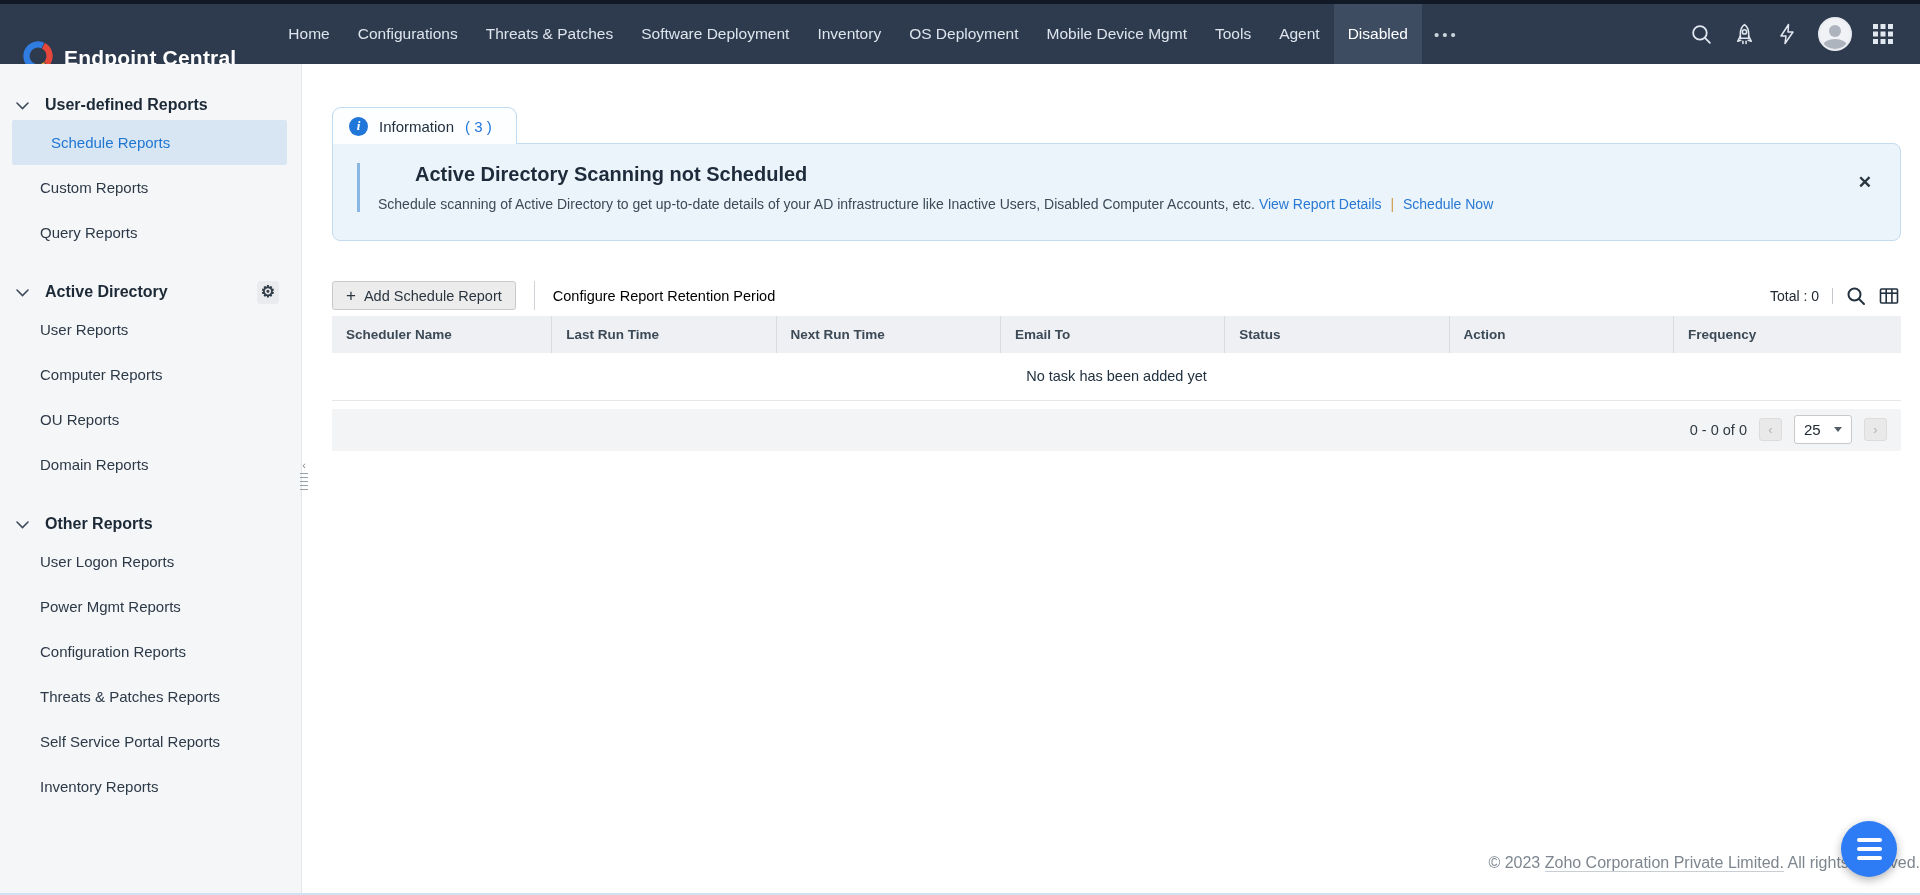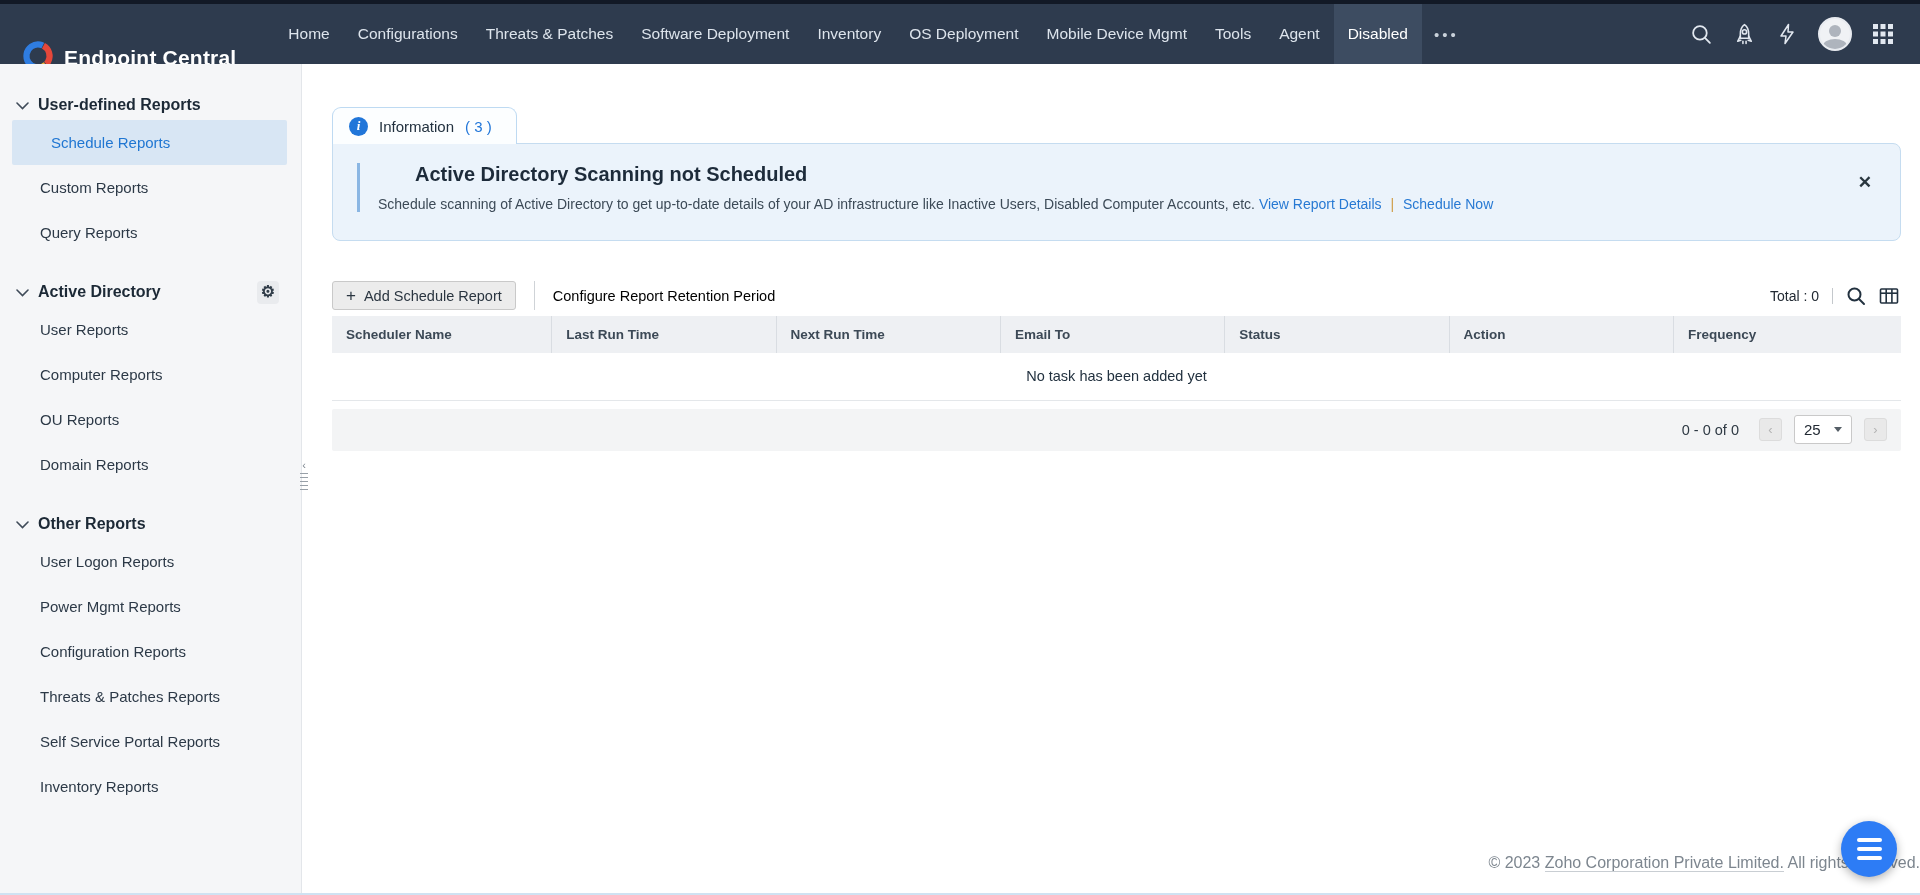--- a/index.html
+++ b/index.html
@@ -20,21 +20,21 @@
   .menu-more { display:flex; align-items:center; padding:0 12px; color:#c9d1da; font-size:15px; letter-spacing:3px; cursor:pointer; }
   .nav-right { margin-left:auto; display:flex; align-items:center; gap:20px; padding-right:26px; }
   .nav-icon { cursor:pointer; display:flex; align-items:center; }
   .avatar { width:34px; height:34px; border-radius:50%; background:#f0f2f5; position:relative; overflow:hidden; cursor:pointer; border:2px solid #e8ebf0; }
   .avatar .head { position:absolute; top:6px; left:50%; transform:translateX(-50%); width:12px; height:12px; border-radius:50%; background:#aeb4bd; }
   .avatar .shoulders { position:absolute; bottom:-4px; left:50%; transform:translateX(-50%); width:24px; height:14px; border-radius:50% 50% 0 0; background:#aeb4bd; }
   
   .content { display:flex; height:831px; }
   .sidebar { width:302px; background:#f5f6f8; border-right:1px solid #e3e6ea; padding-top:26px; overflow:hidden; position:relative; flex-shrink:0; }
   .section + .section { margin-top:22px; }
-  .section-header { display:flex; align-items:center; height:30px; padding-left:16px; gap:9px; font-weight:bold; font-size:16px; color:#1c2936; cursor:pointer; }
+  .section-header { display:flex; align-items:center; height:30px; padding-left:16px; gap:16px; font-weight:bold; font-size:16px; color:#1c2936; cursor:pointer; }
   .gear-wrap { margin-left:auto; margin-right:22px; background:#e9ebee; border-radius:4px; padding:1px 4px 2px; font-size:16px; color:#313d49; cursor:pointer; line-height:20px; }
   .side-item { height:45px; line-height:45px; padding-left:40px; font-size:15px; color:#2c3947; cursor:pointer; white-space:nowrap; }
   .side-item.selected { background:#d8e6f4; color:#1f76d2; margin:0 14px 0 12px; padding-left:39px; border-radius:2px; }
   .splitter { position:absolute; left:296px; top:460px; width:16px; display:flex; flex-direction:column; align-items:center; z-index:6; cursor:col-resize; color:#7e8790; }
   .splitter .chev { font-size:11px; line-height:10px; }
   .splitter .dash { width:8px; height:1px; background:#98a0a8; margin-top:3px; }
   
   .main { flex:1; position:relative; padding:0 19px 0 30px; }
   .tab { display:inline-flex; align-items:center; gap:11px; height:37px; padding:0 24px 0 16px; background:#fcfeff; border:1px solid #bedaf2; border-bottom:none; border-radius:9px 9px 0 0; position:relative; z-index:2; margin-top:43px; margin-bottom:-1px; cursor:pointer; }
   .info-badge { width:19px; height:19px; border-radius:50%; background:#2176d9; color:#fff; font-size:13px; font-weight:bold; font-style:italic; font-family:"Liberation Serif", serif; display:flex; align-items:center; justify-content:center; }
@@ -54,21 +54,21 @@
   .retention-link { font-size:14.5px; color:#000000; cursor:pointer; }
   .toolbar-right { margin-left:auto; display:flex; align-items:center; gap:13px; padding-right:2px; }
   .total-label { font-size:14px; color:#222a33; }
   .vr { width:1px; height:16px; background:#c4c8cc; }
   .tool-icon { cursor:pointer; display:flex; align-items:center; }
   .sched-table { width:100%; border-collapse:collapse; margin-top:6px; }
   .sched-table th { background:#eef0f3; height:37px; text-align:left; padding-left:14px; font-size:13.5px; color:#3c4956; border-right:1px solid #d9dde2; font-weight:bold; cursor:pointer; }
   .sched-table th:last-child { border-right:none; }
   .sched-table td.empty { height:47px; text-align:center; font-size:14.5px; color:#22313f; border-bottom:1px solid #e4e7ea; }
   .pagination { margin-top:8px; height:42px; background:#f3f4f5; border-radius:2px; display:flex; align-items:center; justify-content:flex-end; gap:12px; padding-right:14px; }
-  .page-range { font-size:14.5px; color:#2f3a44; margin-right:8px; }
+  .page-range { font-size:14.5px; color:#2f3a44; margin-right:0; }
   .page-btn { width:23px; height:23px; background:#e9e9e9; border:1px solid #dcdcdc; border-radius:3px; color:#b3b3b3; display:flex; align-items:center; justify-content:center; font-size:13px; cursor:default; }
   .page-size { height:29px; min-width:58px; background:#ffffff; border:1px solid #c9c9c9; border-radius:3px; display:flex; align-items:center; justify-content:space-between; padding:0 9px; font-size:15px; color:#222a33; gap:0; cursor:pointer; }
   .caret { width:0; height:0; border-left:4px solid transparent; border-right:4px solid transparent; border-top:5px solid #555e66; }
   .footer { position:absolute; bottom:23px; left:0; right:0; text-align:right; font-size:16px; color:#7d868f; }
   .footer .company { border-bottom:1px solid #c9ced3; cursor:pointer; }
   .fab { position:fixed; right:23px; bottom:18px; width:56px; height:56px; border-radius:50%; background:#2d7cf5; box-shadow:0 3px 10px rgba(0,0,0,.3); display:flex; flex-direction:column; align-items:center; justify-content:center; gap:5px; cursor:pointer; z-index:20; }
   .fab .bar { width:25px; height:4px; background:#ffffff; border-radius:2px; }
   .bottom-edge { position:fixed; left:0; bottom:0; width:100%; height:2px; background:#cfe2f2; z-index:30; }
 </style>
 </head>

